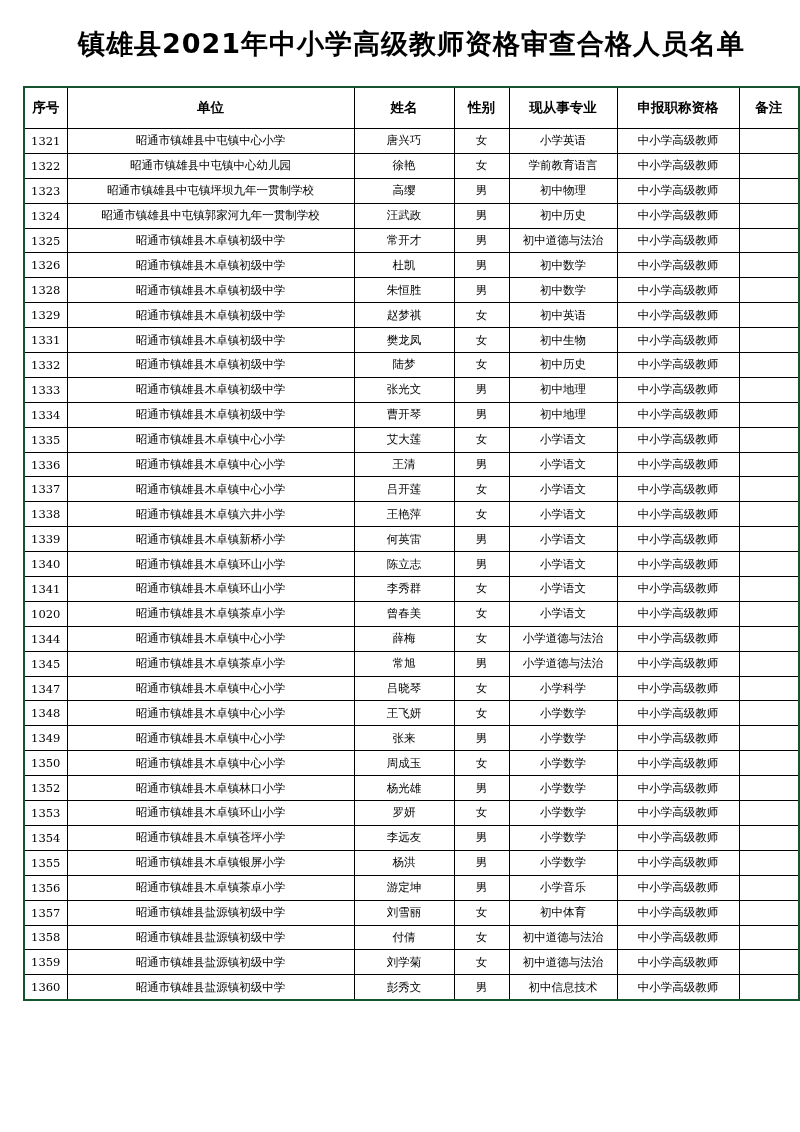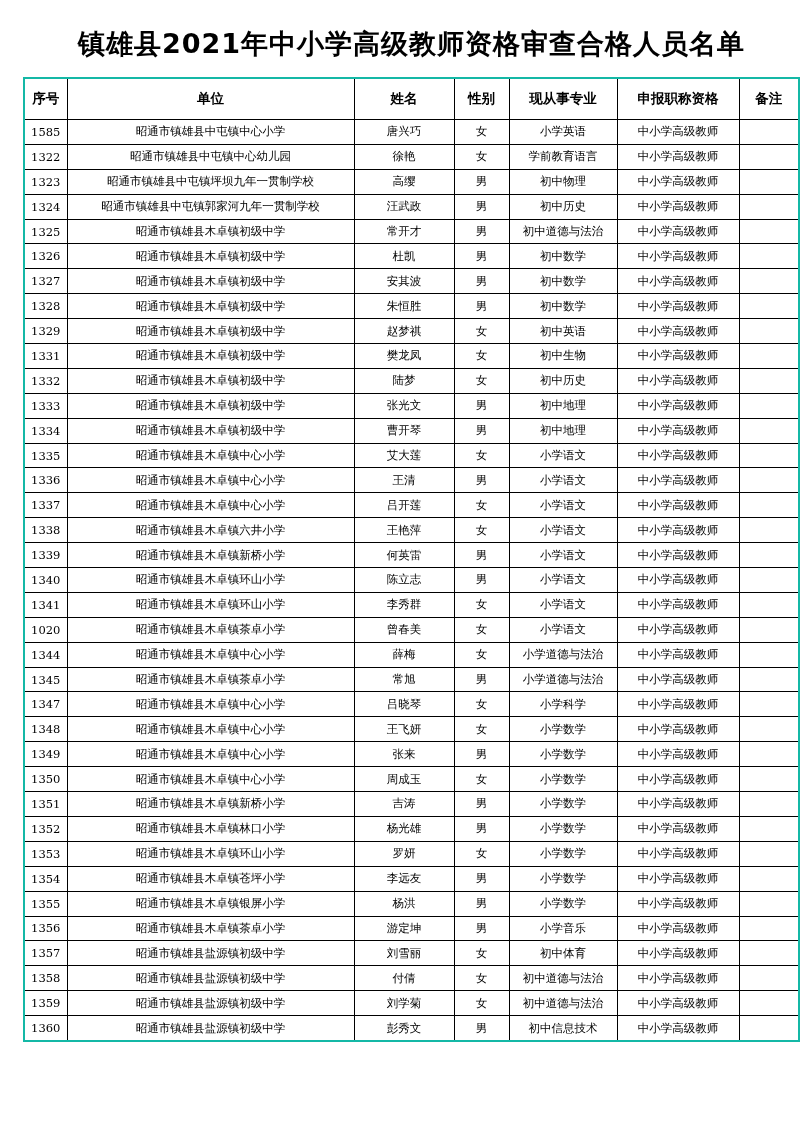--- a/index.html
+++ b/index.html
@@ -25,22 +25,22 @@
     font-size: 27px;
     font-weight: bold;
     letter-spacing: 1px;
     font-family: "DejaVu Sans", "Liberation Sans", sans-serif;
     color: #000000;
   }
   table.roster {
     border-collapse: collapse;
     table-layout: fixed;
     width: 775px;
-    margin: 11px auto 0 auto;
-    border: 2px solid #14b8a6;
+    margin: 20px auto 0 auto;
+    border: 2px solid #14532d;
   }
   table.roster th, table.roster td {
     border: 1px solid #000000;
     text-align: center;
     vertical-align: middle;
     padding: 0 2px;
     overflow: hidden;
     white-space: nowrap;
   }
   table.roster thead th {
@@ -81,21 +81,21 @@
           <th>单位</th>
           <th>姓名</th>
           <th>性别</th>
           <th>现从事专业</th>
           <th>申报职称资格</th>
           <th>备注</th>
         </tr>
     </thead>
     <tbody>
   <tr>
-    <td class="cell-no">1585</td>
+    <td class="cell-no">1321</td>
     <td class="cell-unit">昭通市镇雄县中屯镇中心小学</td>
     <td class="cell-name">唐兴巧</td>
     <td class="cell-gender">女</td>
     <td class="cell-major">小学英语</td>
     <td class="cell-title">中小学高级教师</td>
     <td class="cell-remark"></td>
   </tr>
 
   <tr>
     <td class="cell-no">1322</td>
@@ -140,29 +140,20 @@
   <tr>
     <td class="cell-no">1326</td>
     <td class="cell-unit">昭通市镇雄县木卓镇初级中学</td>
     <td class="cell-name">杜凯</td>
     <td class="cell-gender">男</td>
     <td class="cell-major">初中数学</td>
     <td class="cell-title">中小学高级教师</td>
     <td class="cell-remark"></td>
   </tr>
 
-  <tr>
-    <td class="cell-no">1327</td>
-    <td class="cell-unit">昭通市镇雄县木卓镇初级中学</td>
-    <td class="cell-name">安其波</td>
-    <td class="cell-gender">男</td>
-    <td class="cell-major">初中数学</td>
-    <td class="cell-title">中小学高级教师</td>
-    <td class="cell-remark"></td>
-  </tr>
 
   <tr>
     <td class="cell-no">1328</td>
     <td class="cell-unit">昭通市镇雄县木卓镇初级中学</td>
     <td class="cell-name">朱恒胜</td>
     <td class="cell-gender">男</td>
     <td class="cell-major">初中数学</td>
     <td class="cell-title">中小学高级教师</td>
     <td class="cell-remark"></td>
   </tr>
@@ -353,29 +344,20 @@
   <tr>
     <td class="cell-no">1350</td>
     <td class="cell-unit">昭通市镇雄县木卓镇中心小学</td>
     <td class="cell-name">周成玉</td>
     <td class="cell-gender">女</td>
     <td class="cell-major">小学数学</td>
     <td class="cell-title">中小学高级教师</td>
     <td class="cell-remark"></td>
   </tr>
 
-  <tr>
-    <td class="cell-no">1351</td>
-    <td class="cell-unit">昭通市镇雄县木卓镇新桥小学</td>
-    <td class="cell-name">吉涛</td>
-    <td class="cell-gender">男</td>
-    <td class="cell-major">小学数学</td>
-    <td class="cell-title">中小学高级教师</td>
-    <td class="cell-remark"></td>
-  </tr>
 
   <tr>
     <td class="cell-no">1352</td>
     <td class="cell-unit">昭通市镇雄县木卓镇林口小学</td>
     <td class="cell-name">杨光雄</td>
     <td class="cell-gender">男</td>
     <td class="cell-major">小学数学</td>
     <td class="cell-title">中小学高级教师</td>
     <td class="cell-remark"></td>
   </tr>

